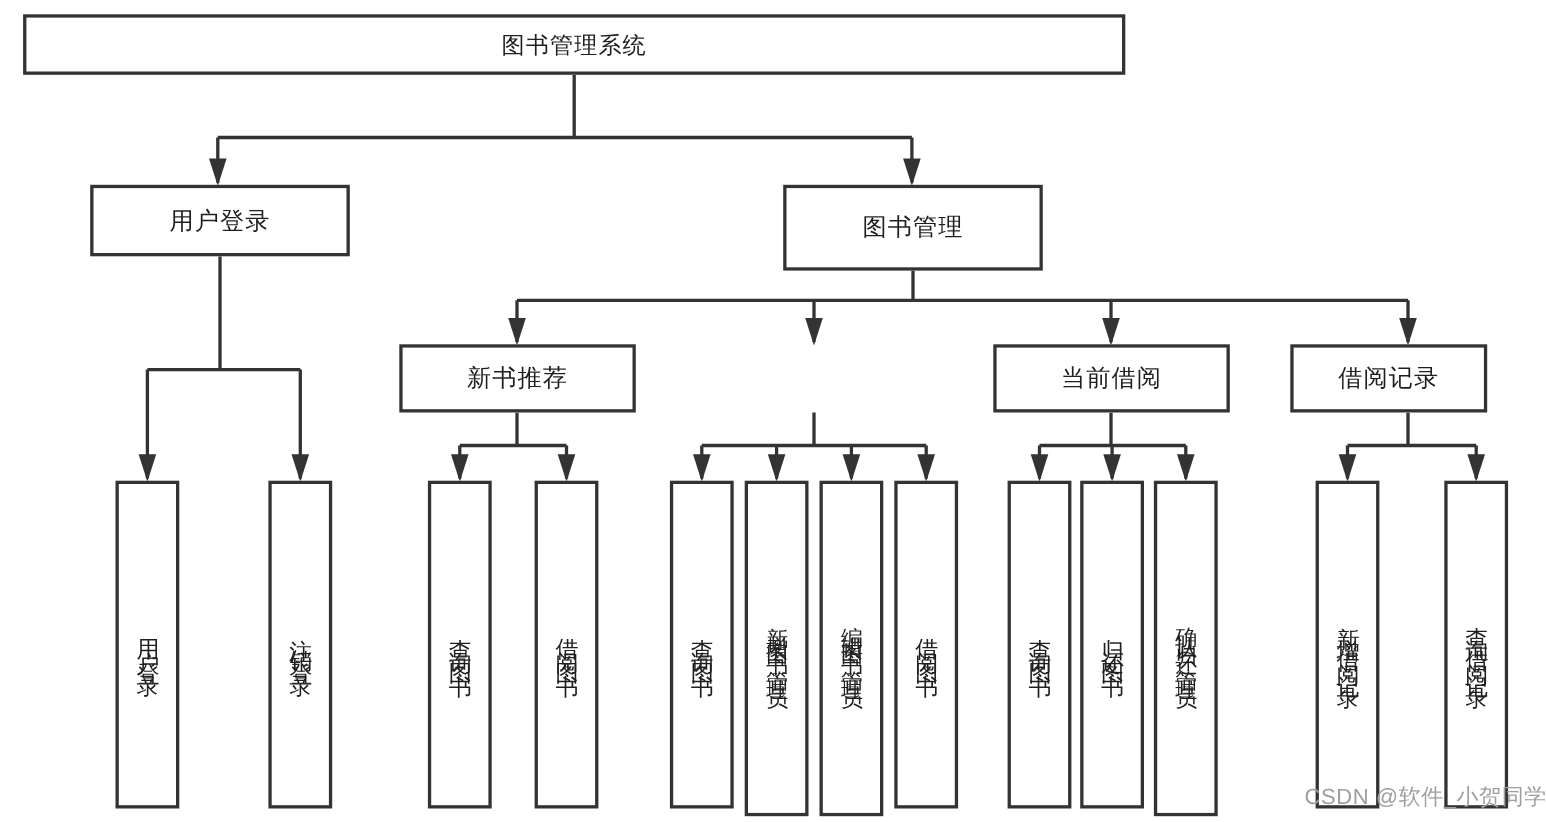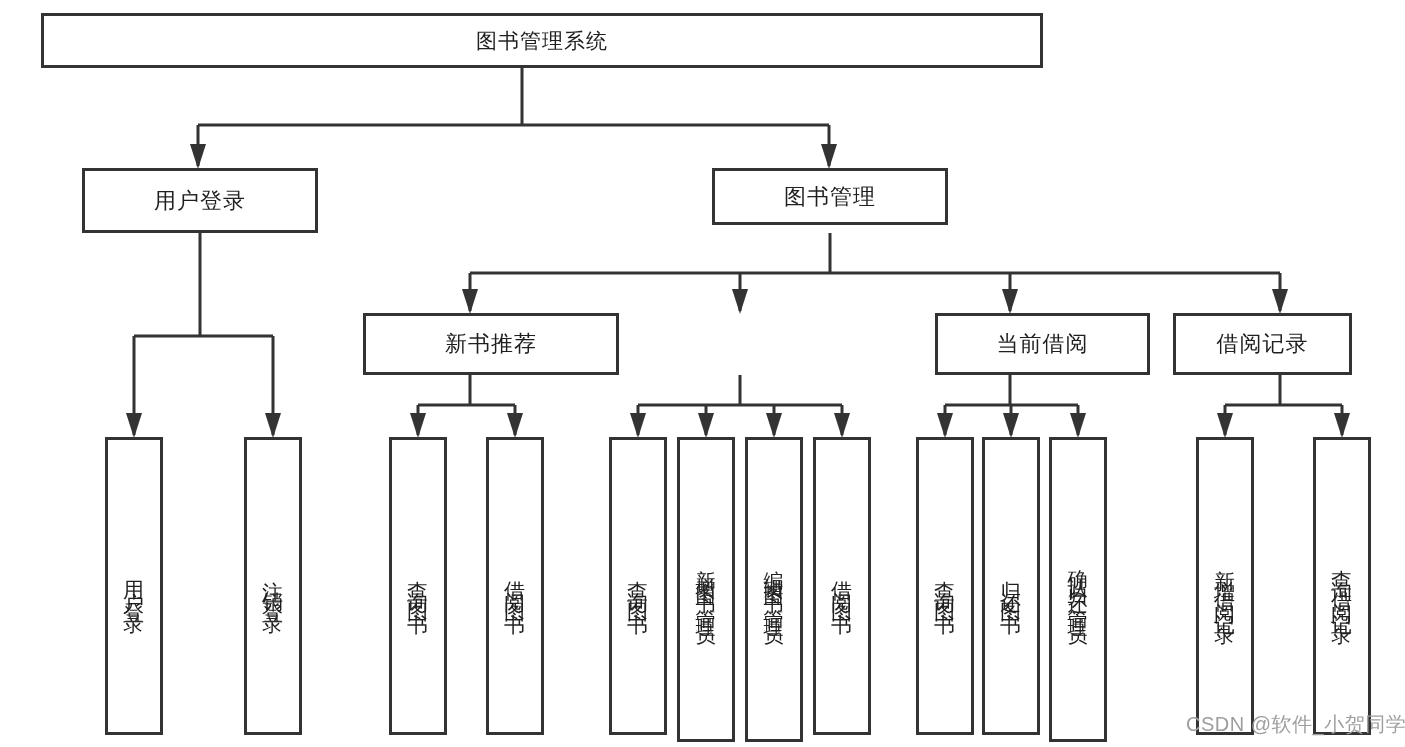--- a/index.html
+++ b/index.html
@@ -32,21 +32,20 @@
     align-items: center;
     justify-content: center;
   }
   .hnode {
     font-size: 22px;
     letter-spacing: 1px;
     white-space: nowrap;
   }
   .root {
     font-size: 21px;
-    margin-left: 20px;
   }
   .vnode {
     writing-mode: vertical-rl;
     text-orientation: mixed;
     font-size: 21px;
     letter-spacing: 11px;
     line-height: 1;
     white-space: nowrap;
   }
   .vnode.long {
@@ -110,28 +109,28 @@
     </g>
   </svg>
 
   <div class="node hnode root" style="left:21px; top:13px; width:1002px; height:55px;">
     <span>图书管理系统</span>
   </div>
 
   <div class="node hnode" style="left:82px; top:168px; width:236px; height:65px;">
     <span>用户登录</span>
   </div>
-  <div class="node hnode" style="left:712px; top:168px; width:236px; height:57px;align-items:center;">
+  <div class="node hnode" style="left:712px; top:168px; width:236px; height:78px;align-items:center;">
     <span>图书管理</span>
   </div>
 
-  <div class="node hnode" style="left:363px; top:313px; width:256px; height:62px;">
+  <div class="node hnode" style="left:363px; top:313px; width:215px; height:62px;">
     <span>新书推荐</span>
   </div>
-  <div class="node hnode" style="left:935px; top:313px; width:215px; height:62px;">
+  <div class="node hnode" style="left:903px; top:313px; width:215px; height:62px;">
     <span>当前借阅</span>
   </div>
   <div class="node hnode" style="left:1173px; top:313px; width:179px; height:62px;">
     <span>借阅记录</span>
   </div>
 
   <div class="node vnode" style="left:105px; top:437px; width:58px; height:298px;">
     <span>用户登录</span>
   </div>
   <div class="node vnode" style="left:244px; top:437px; width:58px; height:298px;">

